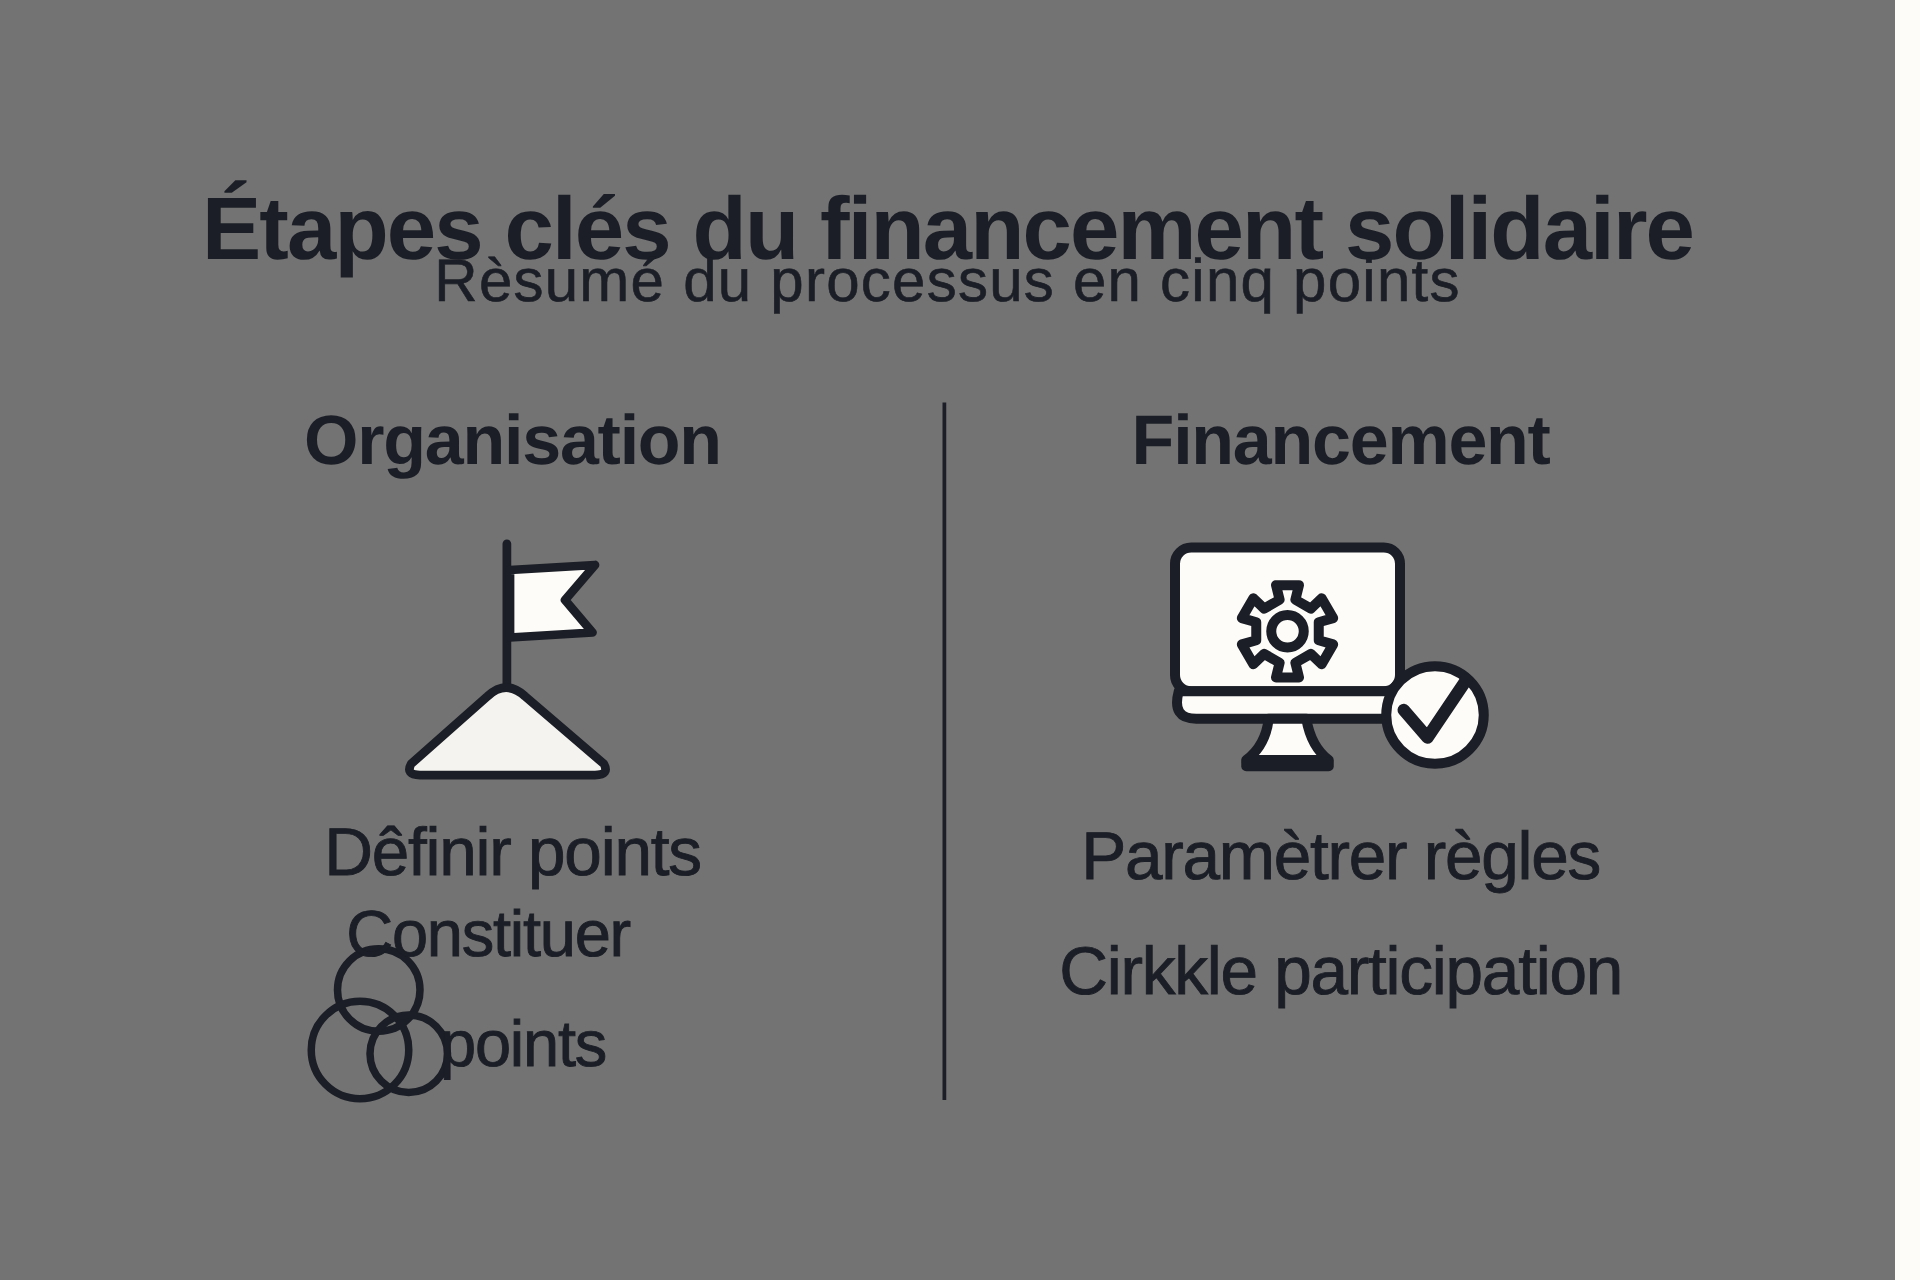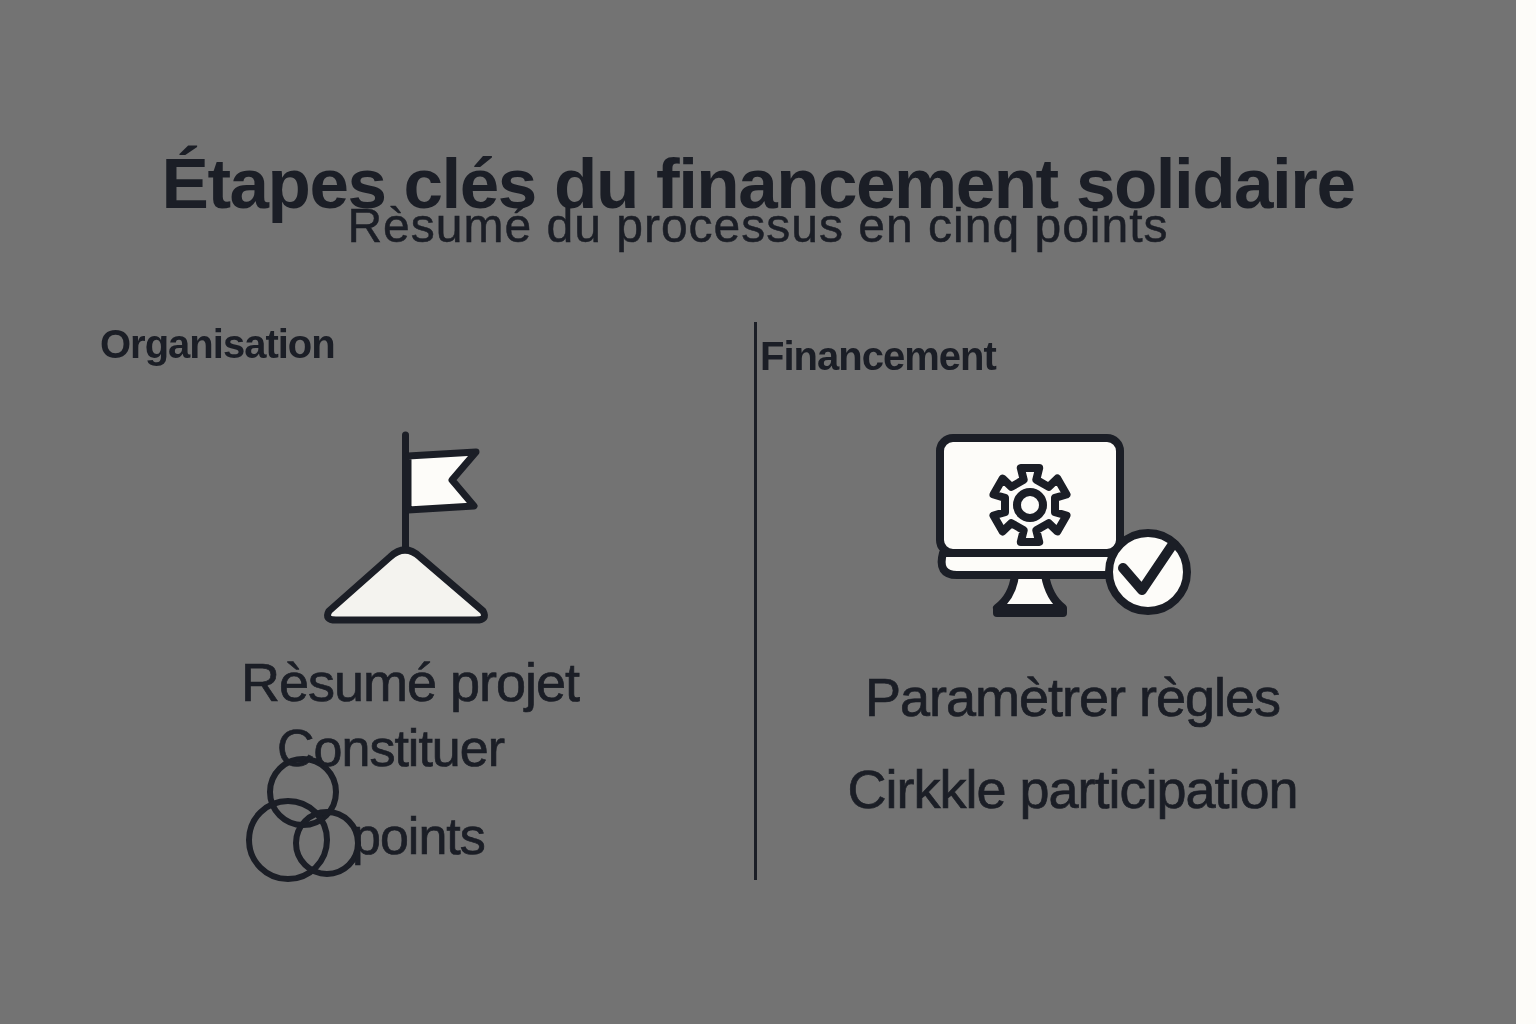--- a/index.html
+++ b/index.html
@@ -16,25 +16,25 @@
   .ctr{left:0;right:0;text-align:center;}
   .page-title{
     top:100px;font-size:71px;font-weight:700;letter-spacing:-1.5px;
     line-height:1;white-space:nowrap;
   }
   .page-subtitle{
     top:202px;font-size:48px;font-weight:400;letter-spacing:1px;
     line-height:1;white-space:nowrap;-webkit-text-stroke:0.5px #1b1e26;
   }
   .col-header{
-    top:324px;font-size:40px;font-weight:700;letter-spacing:-1px;
-    line-height:1;white-space:nowrap;
+    top:324px;font-size:56px;font-weight:700;letter-spacing:-1px;
+    text-align:center;line-height:1;white-space:nowrap;
   }
   .col-left{left:100px;width:620px;}
-  .col-right{left:760px;width:625px;margin-top:12px;}
+  .col-right{left:760px;width:625px;}
   .item{
     font-size:54px;font-weight:400;letter-spacing:-1px;line-height:1;
     text-align:center;white-space:nowrap;-webkit-text-stroke:0.7px #1b1e26;
   }
   .item-free{
     position:absolute;font-size:52px;font-weight:400;letter-spacing:-1px;
     line-height:1;white-space:nowrap;-webkit-text-stroke:0.7px #1b1e26;
   }
   .divider{
     left:754px;top:322px;width:3px;height:558px;background:#1b1e26;
@@ -56,21 +56,21 @@
 
   <section>
     <div class="abs col-header col-left">Organisation</div>
 
     <svg class="abs" style="left:320px;top:430px" width="172" height="196" viewBox="0 0 172 196" aria-hidden="true">
       <line x1="85.5" y1="5" x2="85.5" y2="122" stroke="#1b1e26" stroke-width="7" stroke-linecap="round"></line>
       <polygon points="88,26 156,22 132,50 154,76 88,80" fill="#fdfcf9" stroke="#1b1e26" stroke-width="7" stroke-linejoin="round"></polygon>
       <path d="M 16,190 Q 4,190 9,181 L 70,127 Q 85,113 100,127 L 163,181 Q 168,190 156,190 Z" fill="#f4f3ef" stroke="#1b1e26" stroke-width="7" stroke-linejoin="round"></path>
     </svg>
 
-    <div class="abs item col-left" style="top:655px">Rèsumé projet</div>
+    <div class="abs item col-left" style="top:655px">Dêfinir points</div>
 
     <svg class="abs" style="left:250px;top:752px" width="120" height="140" viewBox="0 0 120 140" aria-hidden="true">
       <circle class="stroke" cx="53" cy="40" r="33" stroke-width="6"></circle>
       <circle class="stroke" cx="38" cy="88" r="39" stroke-width="6"></circle>
       <circle class="stroke" cx="77" cy="91" r="31" stroke-width="6"></circle>
     </svg>
     <div class="item-free" style="left:277px;top:722px">Constituer</div>
     <div class="item-free" style="left:352px;top:810px">points</div>
   </section>
 

